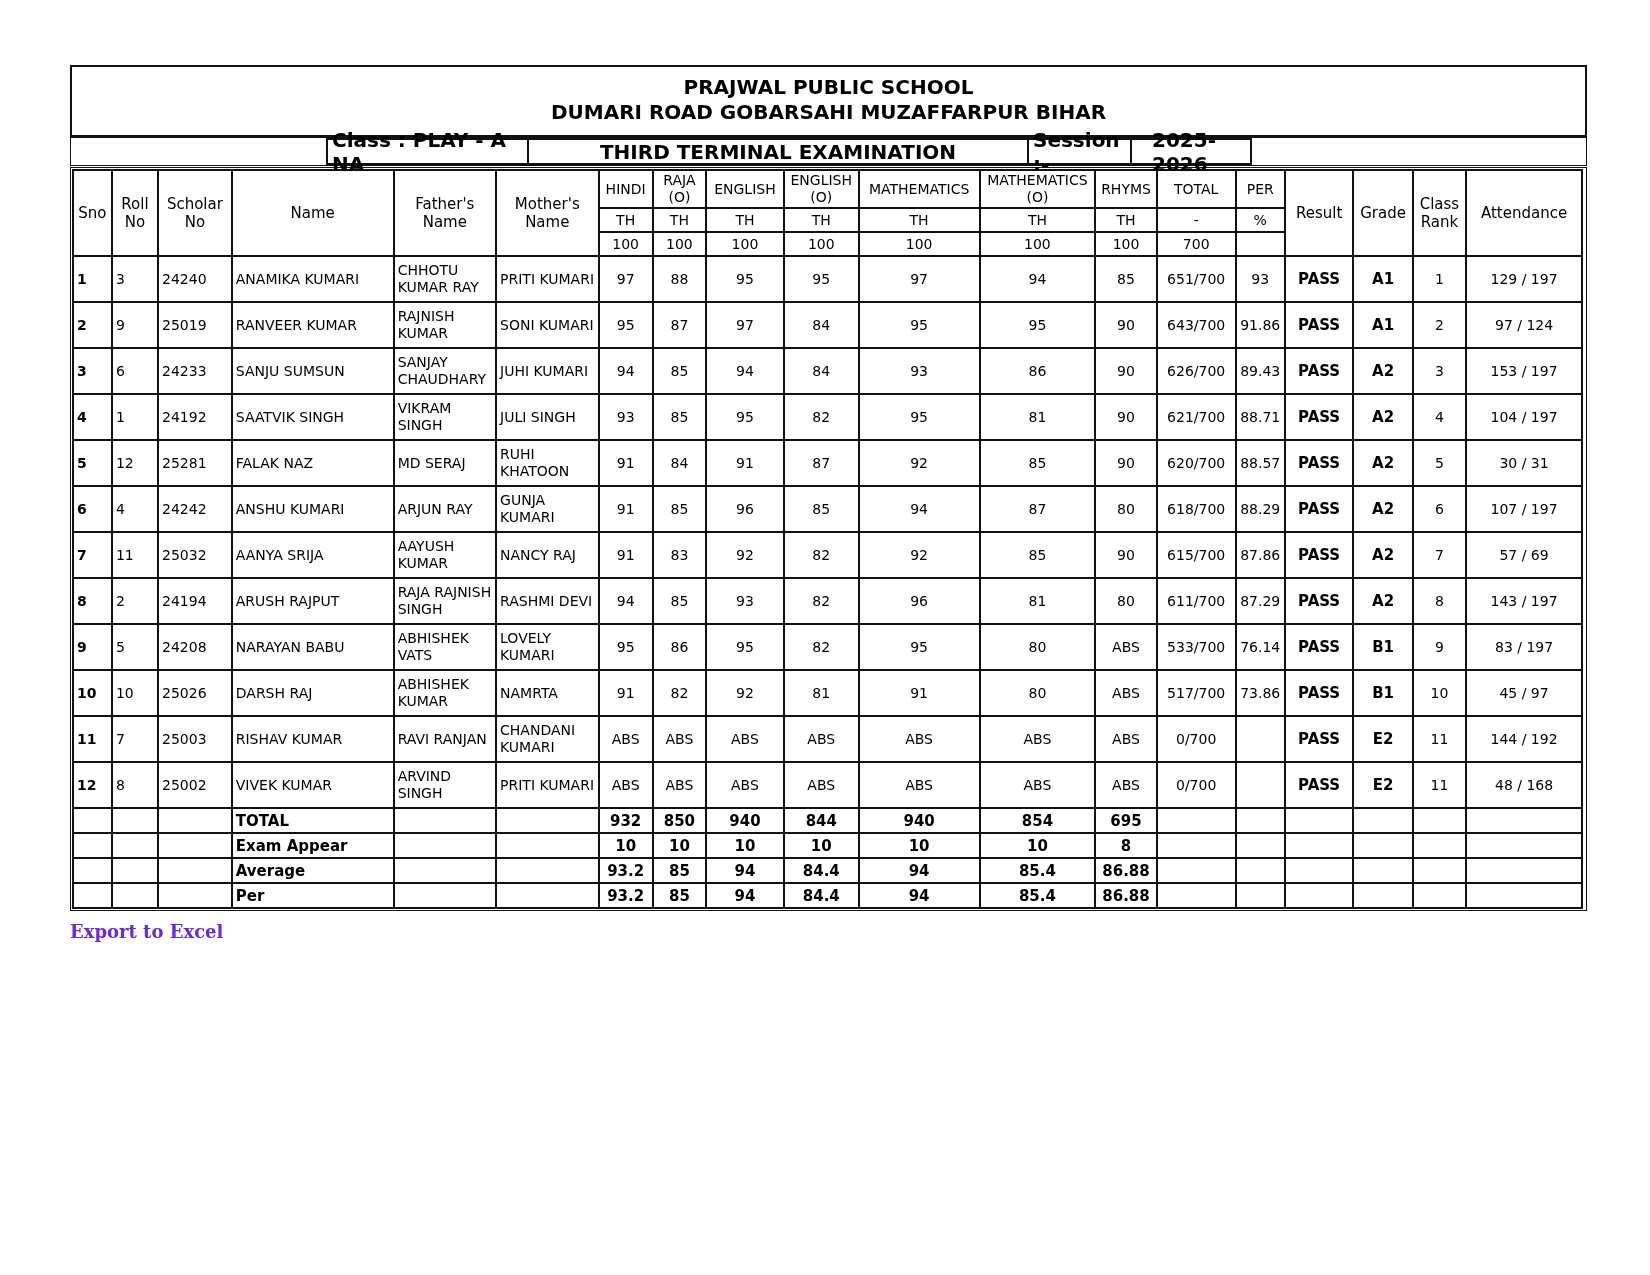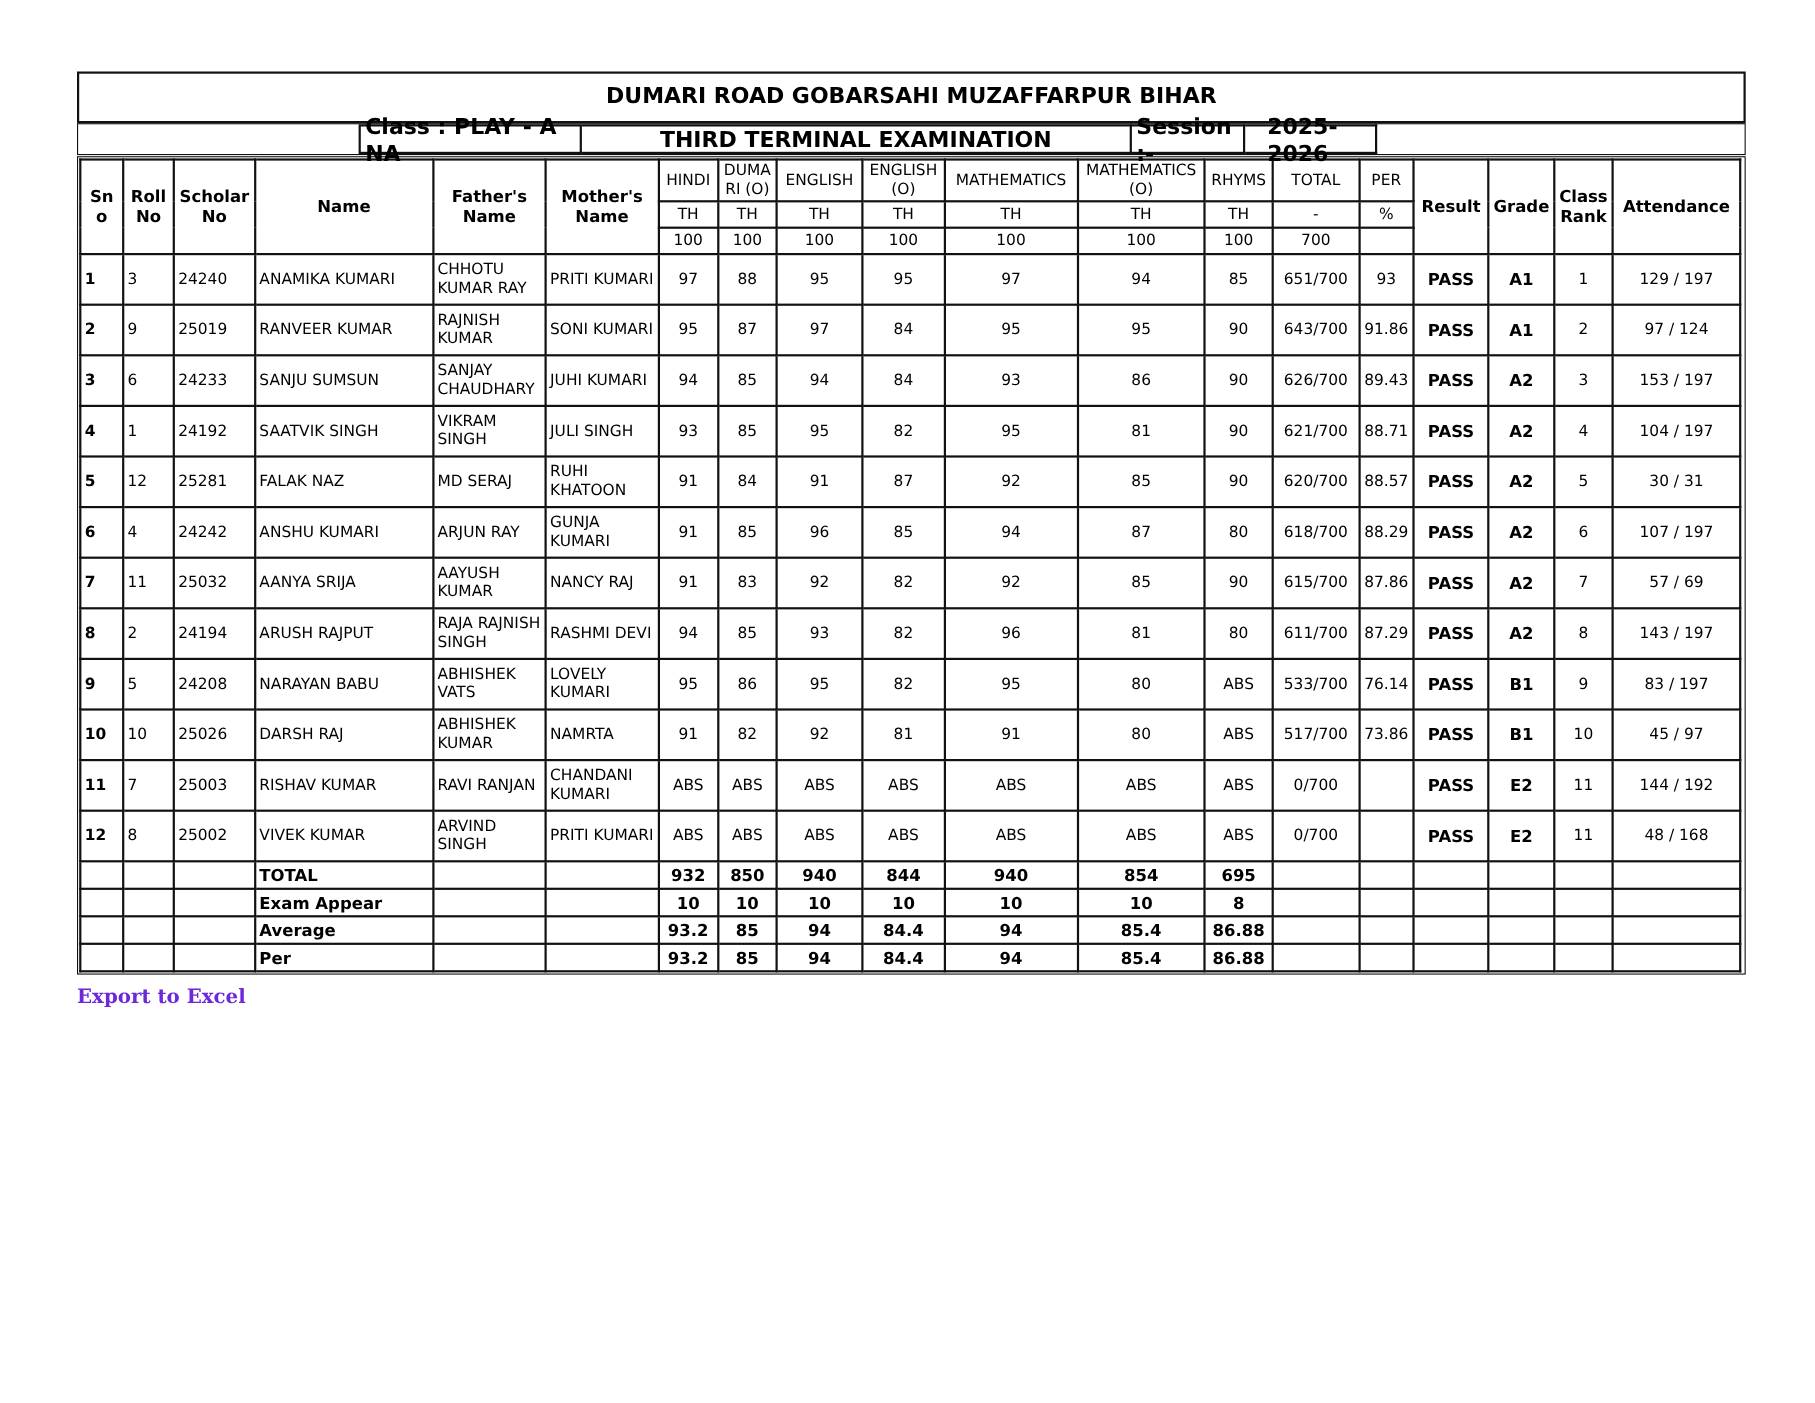--- a/index.html
+++ b/index.html
@@ -17,39 +17,40 @@
   .info-strip .class-box{width:203px;justify-content:flex-start;padding-left:4px;}
   .info-strip .exam-box{width:500px;justify-content:center;border-left:none;}
   .info-strip .session-box{width:103px;justify-content:flex-start;padding-left:4px;border-left:none;}
   .info-strip .year-box{width:120px;justify-content:flex-start;padding-left:20px;border-left:none;}
   .info-strip .spacer-r{flex:1;}
 
   
   .table-wrap{border:1px solid #111;padding:1px;margin-top:1px;}
   table.t{border-collapse:collapse;table-layout:fixed;width:1511px;}
   .t th,.t td{border:2px solid #111;padding:1px 3px;overflow:hidden;vertical-align:middle;word-wrap:break-word;}
-  .t th{font-size:15px;font-weight:bold;text-align:center;}
+  .t th{font-size:15px;font-weight:normal;text-align:center;}
   .t th.subj{font-weight:normal;font-size:14px;line-height:17px;}
   .t tr.h2 th,.t tr.h3 th{font-weight:normal;font-size:14px;height:20px;}
   .t td{font-size:14px;line-height:17px;}
   .t tr.data td{height:42px;}
   .L{text-align:left;}
   .C{text-align:center;}
   td.sno{font-weight:bold;}
   td.res,td.grd{font-weight:bold;font-size:15px;}
   .t tr.sum td{height:21px;font-weight:bold;font-size:15px;line-height:16px;}
 
   .export-link{margin:10px 0 0 0;font-family:"DejaVu Serif","Liberation Serif",serif;font-weight:bold;font-size:18px;display:inline-block;color:#6d28d9;text-decoration:none;}
 </style>
 </head>
 <body>
 
 <div class="sheet">
 
   <div class="title-box">
+    <div>PRAJWAL PUBLIC SCHOOL</div>
     <div>DUMARI ROAD GOBARSAHI MUZAFFARPUR BIHAR</div>
   </div>
 
   <div class="info-strip">
     <div class="spacer-l"></div>
     <div class="box class-box">Class : PLAY - A NA</div>
     <div class="box exam-box">THIRD TERMINAL EXAMINATION</div>
     <div class="box session-box">Session :-</div>
     <div class="box year-box">2025-2026</div>
     <div class="spacer-r"></div>
@@ -80,21 +81,21 @@
     </colgroup>
     <tbody>
           <tr class="h1">
       <th rowspan="3">Sno</th>
       <th rowspan="3">Roll No</th>
       <th rowspan="3">Scholar No</th>
       <th rowspan="3">Name</th>
       <th rowspan="3">Father's Name</th>
       <th rowspan="3">Mother's Name</th>
       <th class="subj">HINDI</th>
-      <th class="subj">DUMARI (O)</th>
+      <th class="subj">RAJA (O)</th>
       <th class="subj">ENGLISH</th>
       <th class="subj">ENGLISH (O)</th>
       <th class="subj">MATHEMATICS</th>
       <th class="subj">MATHEMATICS (O)</th>
       <th class="subj">RHYMS</th>
       <th class="subj">TOTAL</th>
       <th class="subj">PER</th>
       <th rowspan="3">Result</th>
       <th rowspan="3">Grade</th>
       <th rowspan="3">Class Rank</th>

